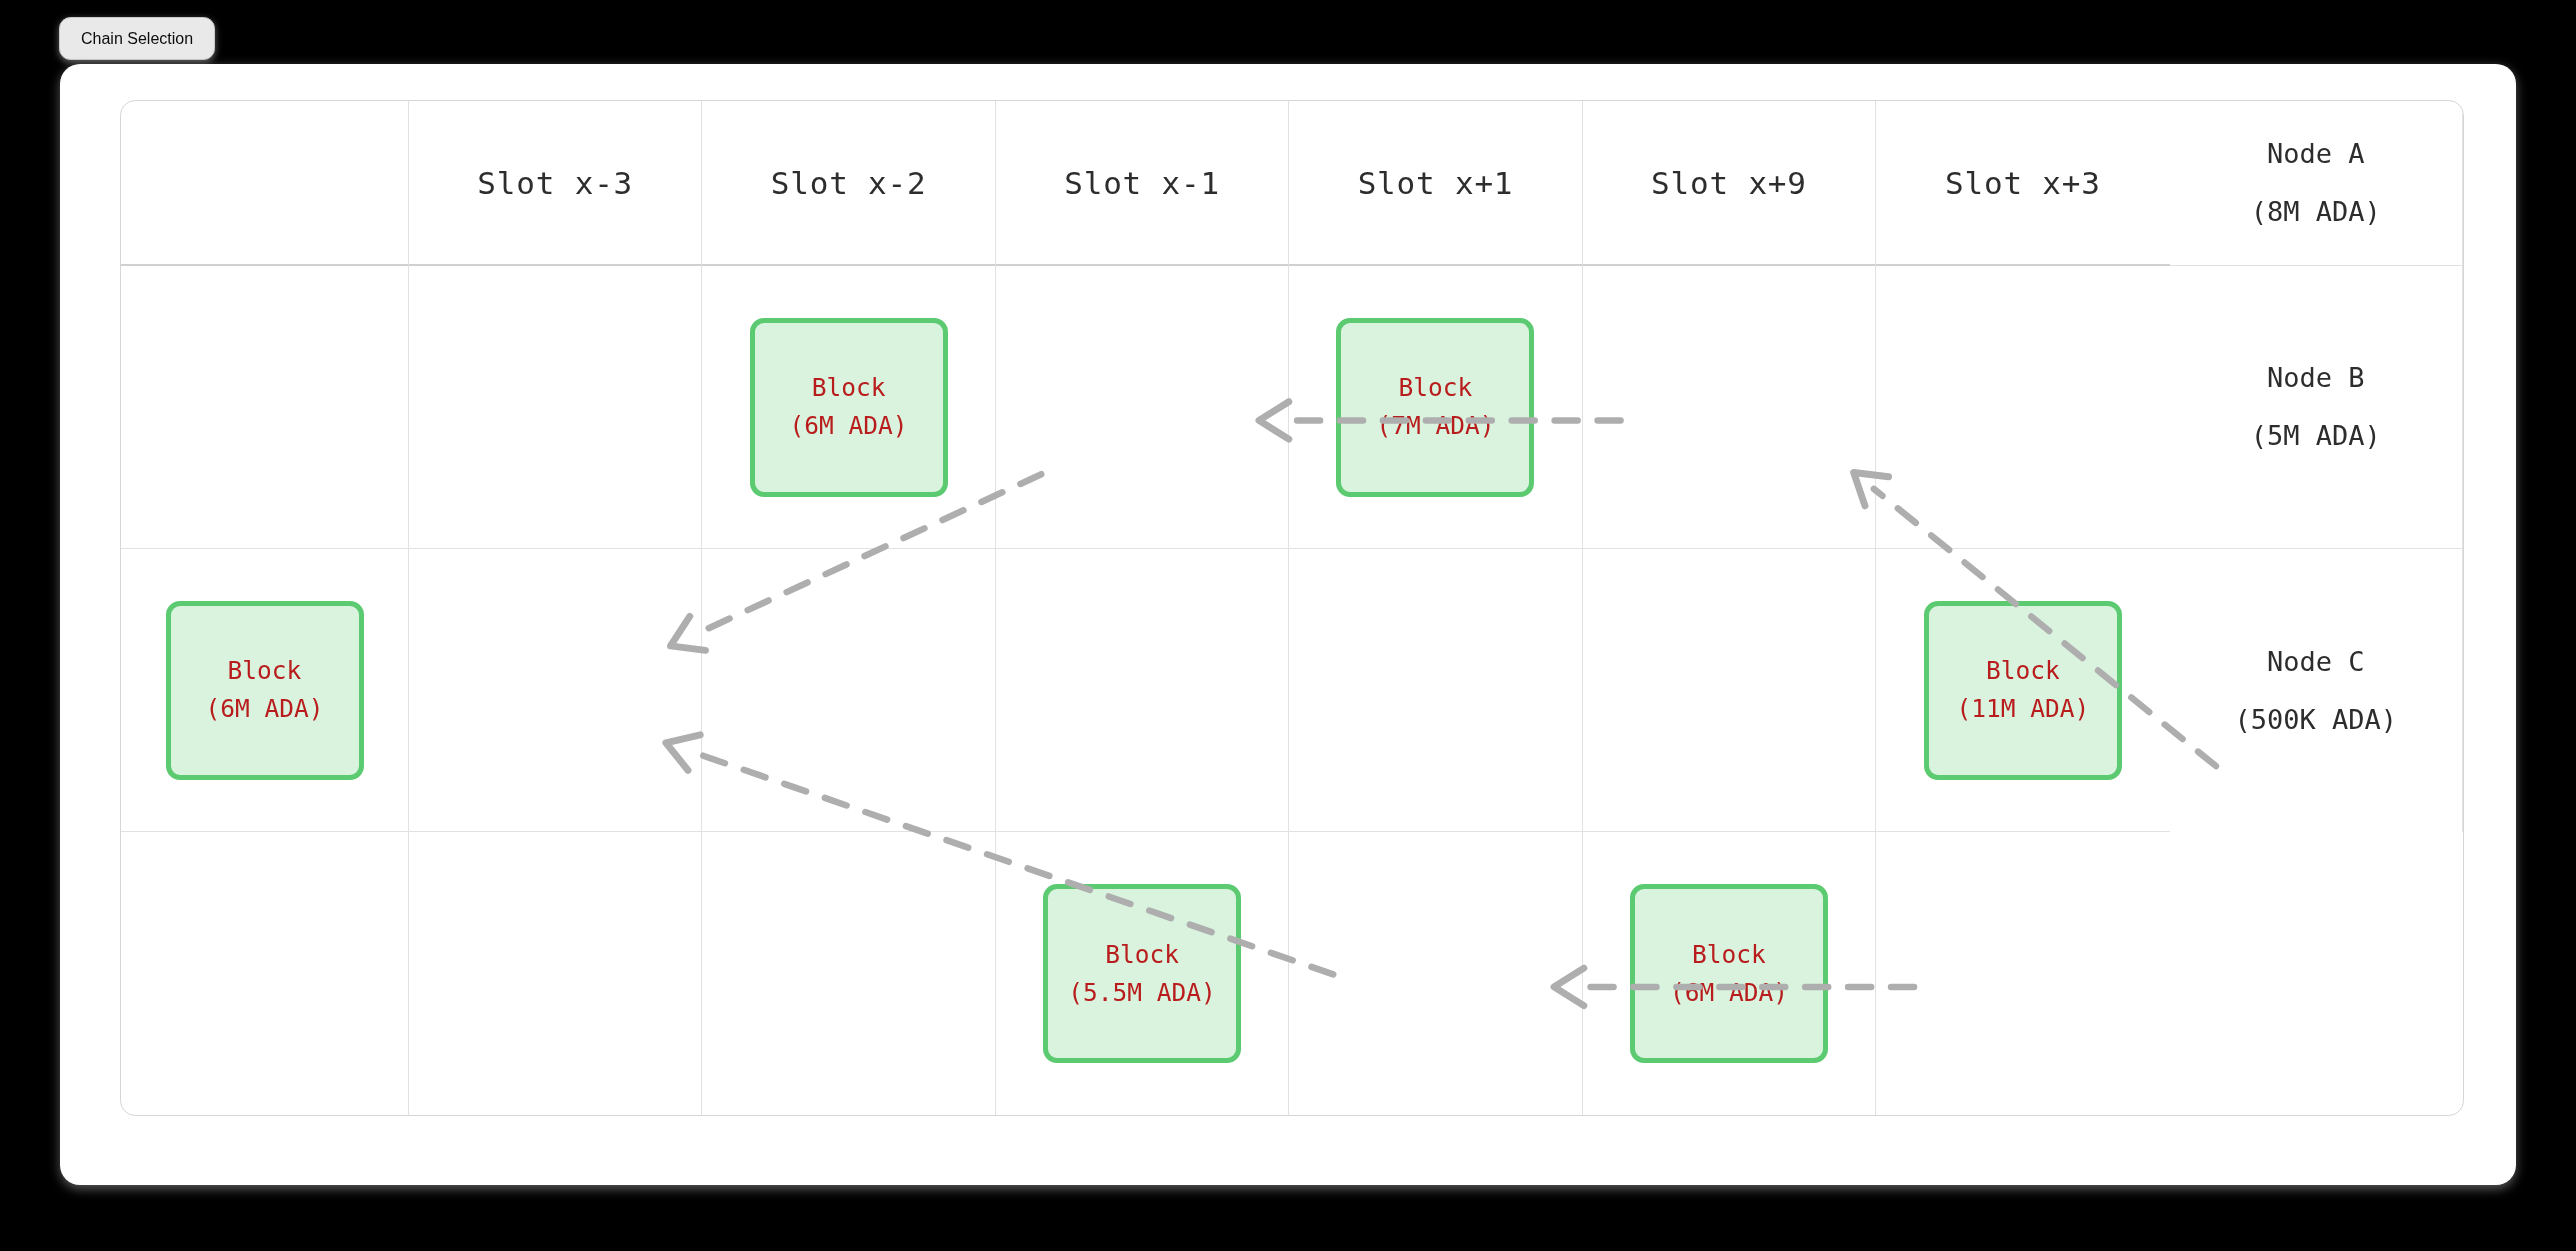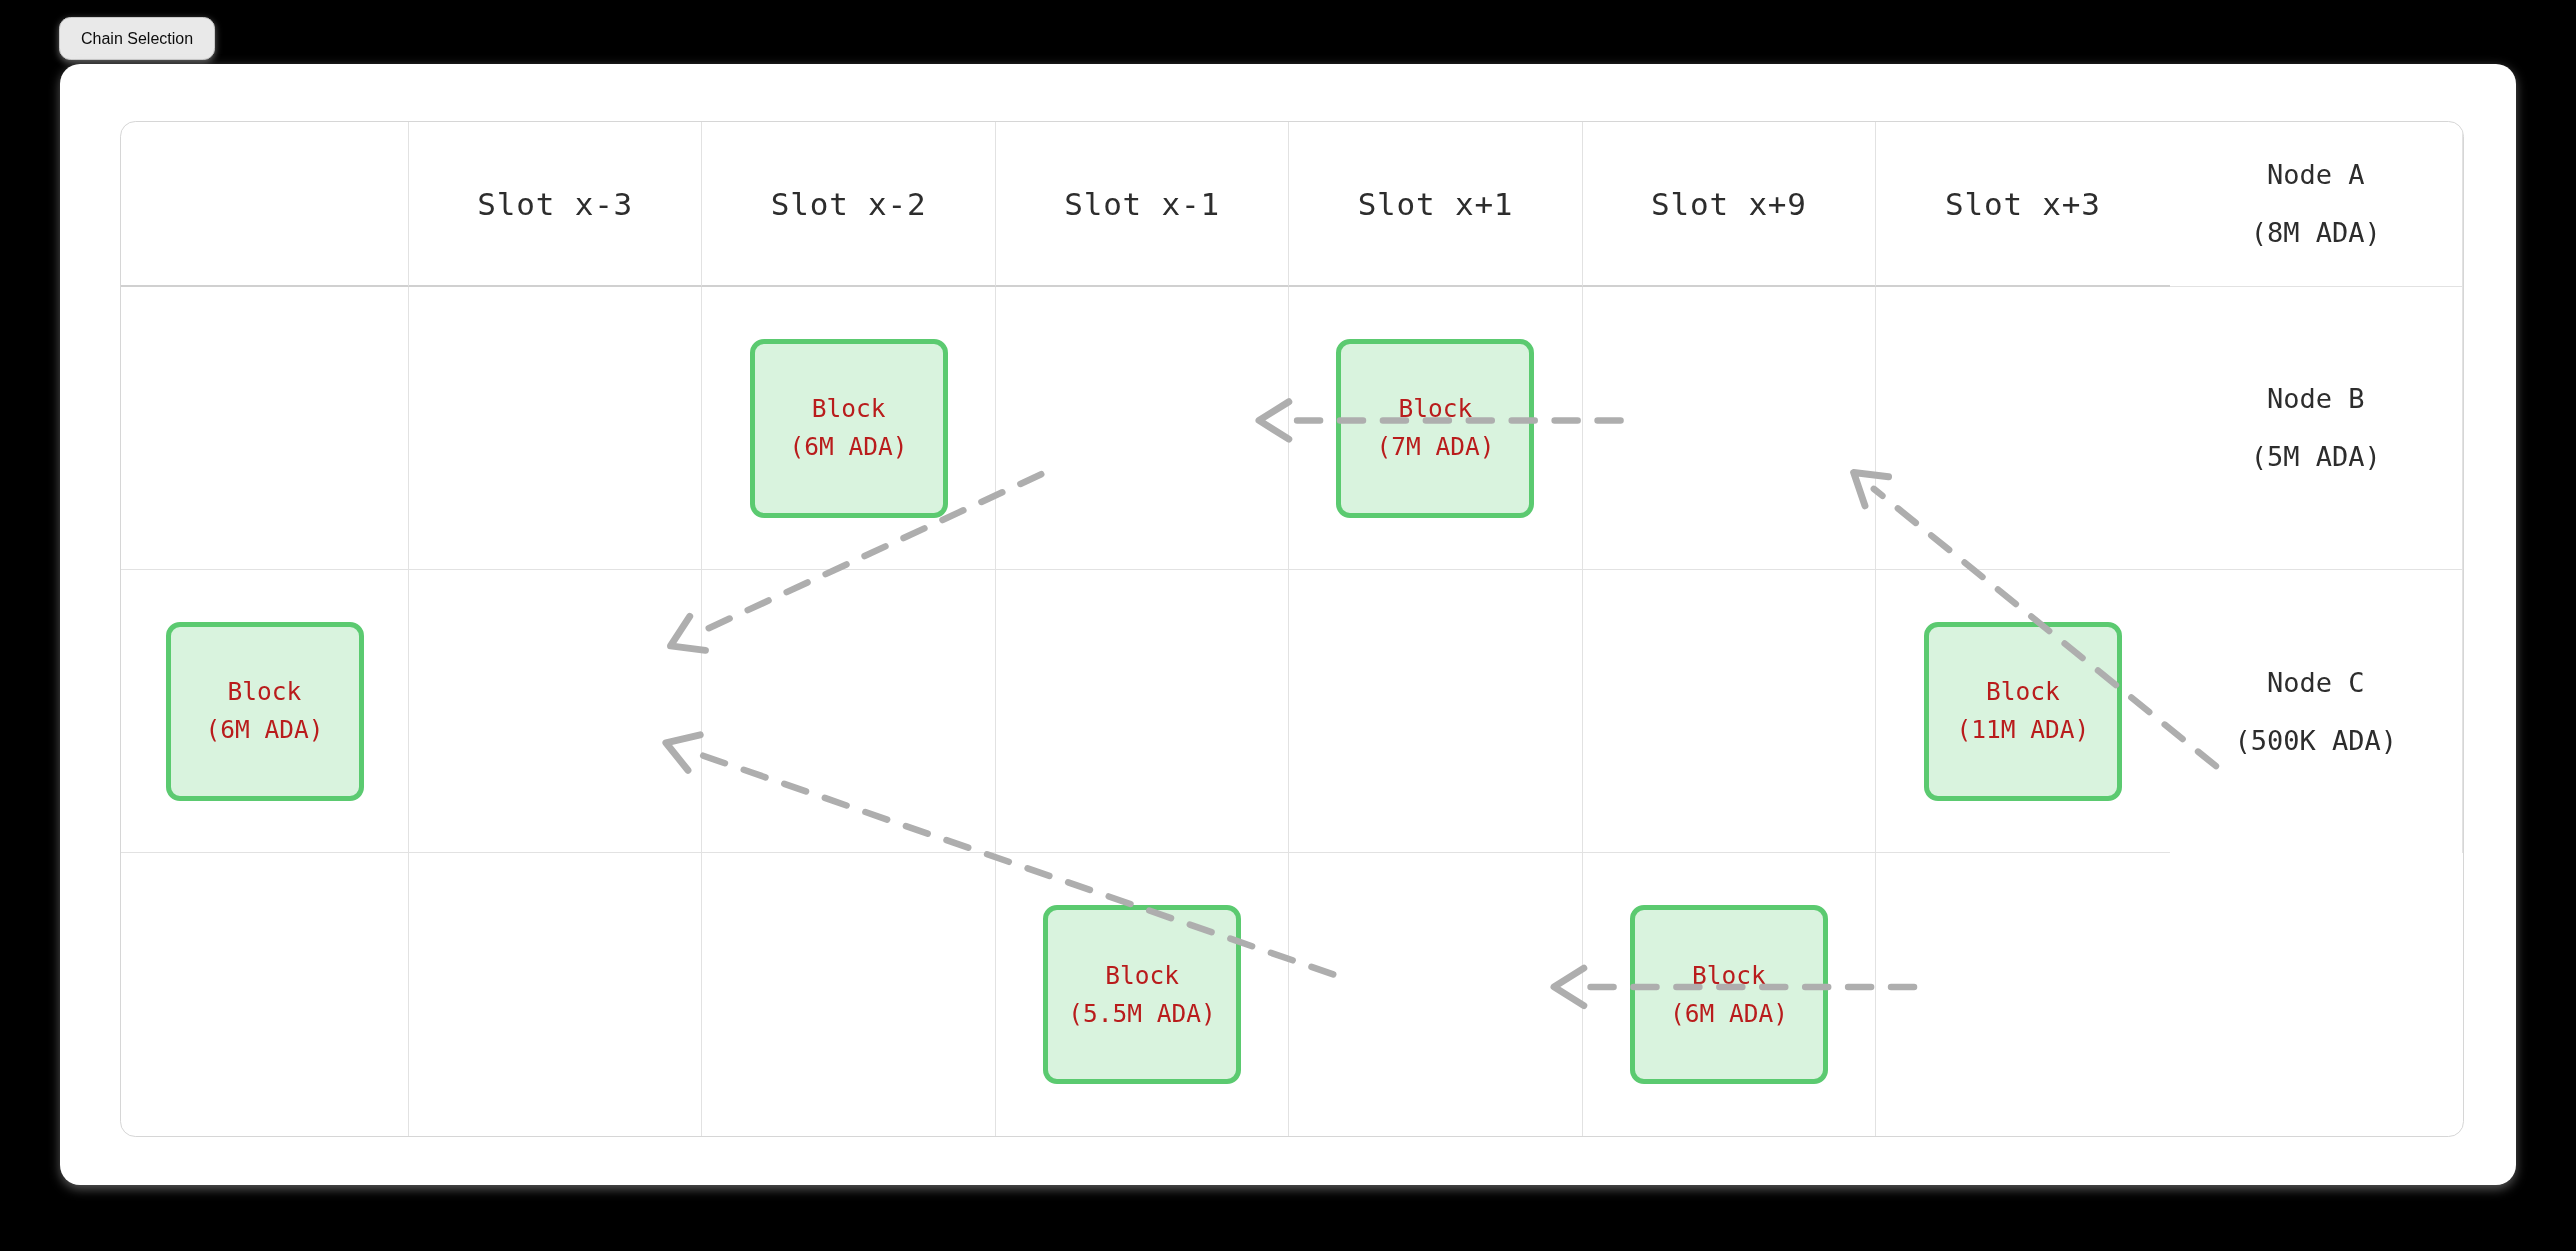--- a/index.html
+++ b/index.html
@@ -44,21 +44,21 @@
   .card{
     position:absolute;left:60px;top:64px;
     width:2456px;height:1121px;
     background:var(--card);
     border-radius:20px;
     box-shadow:0 3.1px 10.7px rgba(175,175,175,0.5);
   }
 
   
   .chain-grid{
-    position:absolute;left:60px;top:57px;
+    position:absolute;left:60px;top:36px;
     width:2342px;height:1014px;
     box-sizing:content-box;
     background:#fff;
     border:1.5px solid var(--table-border);
     border-radius:15.3px;
     overflow:hidden;
     display:grid;
     grid-template-columns:288px repeat(7,1fr);
     grid-template-rows:165px repeat(3,1fr);
   }

